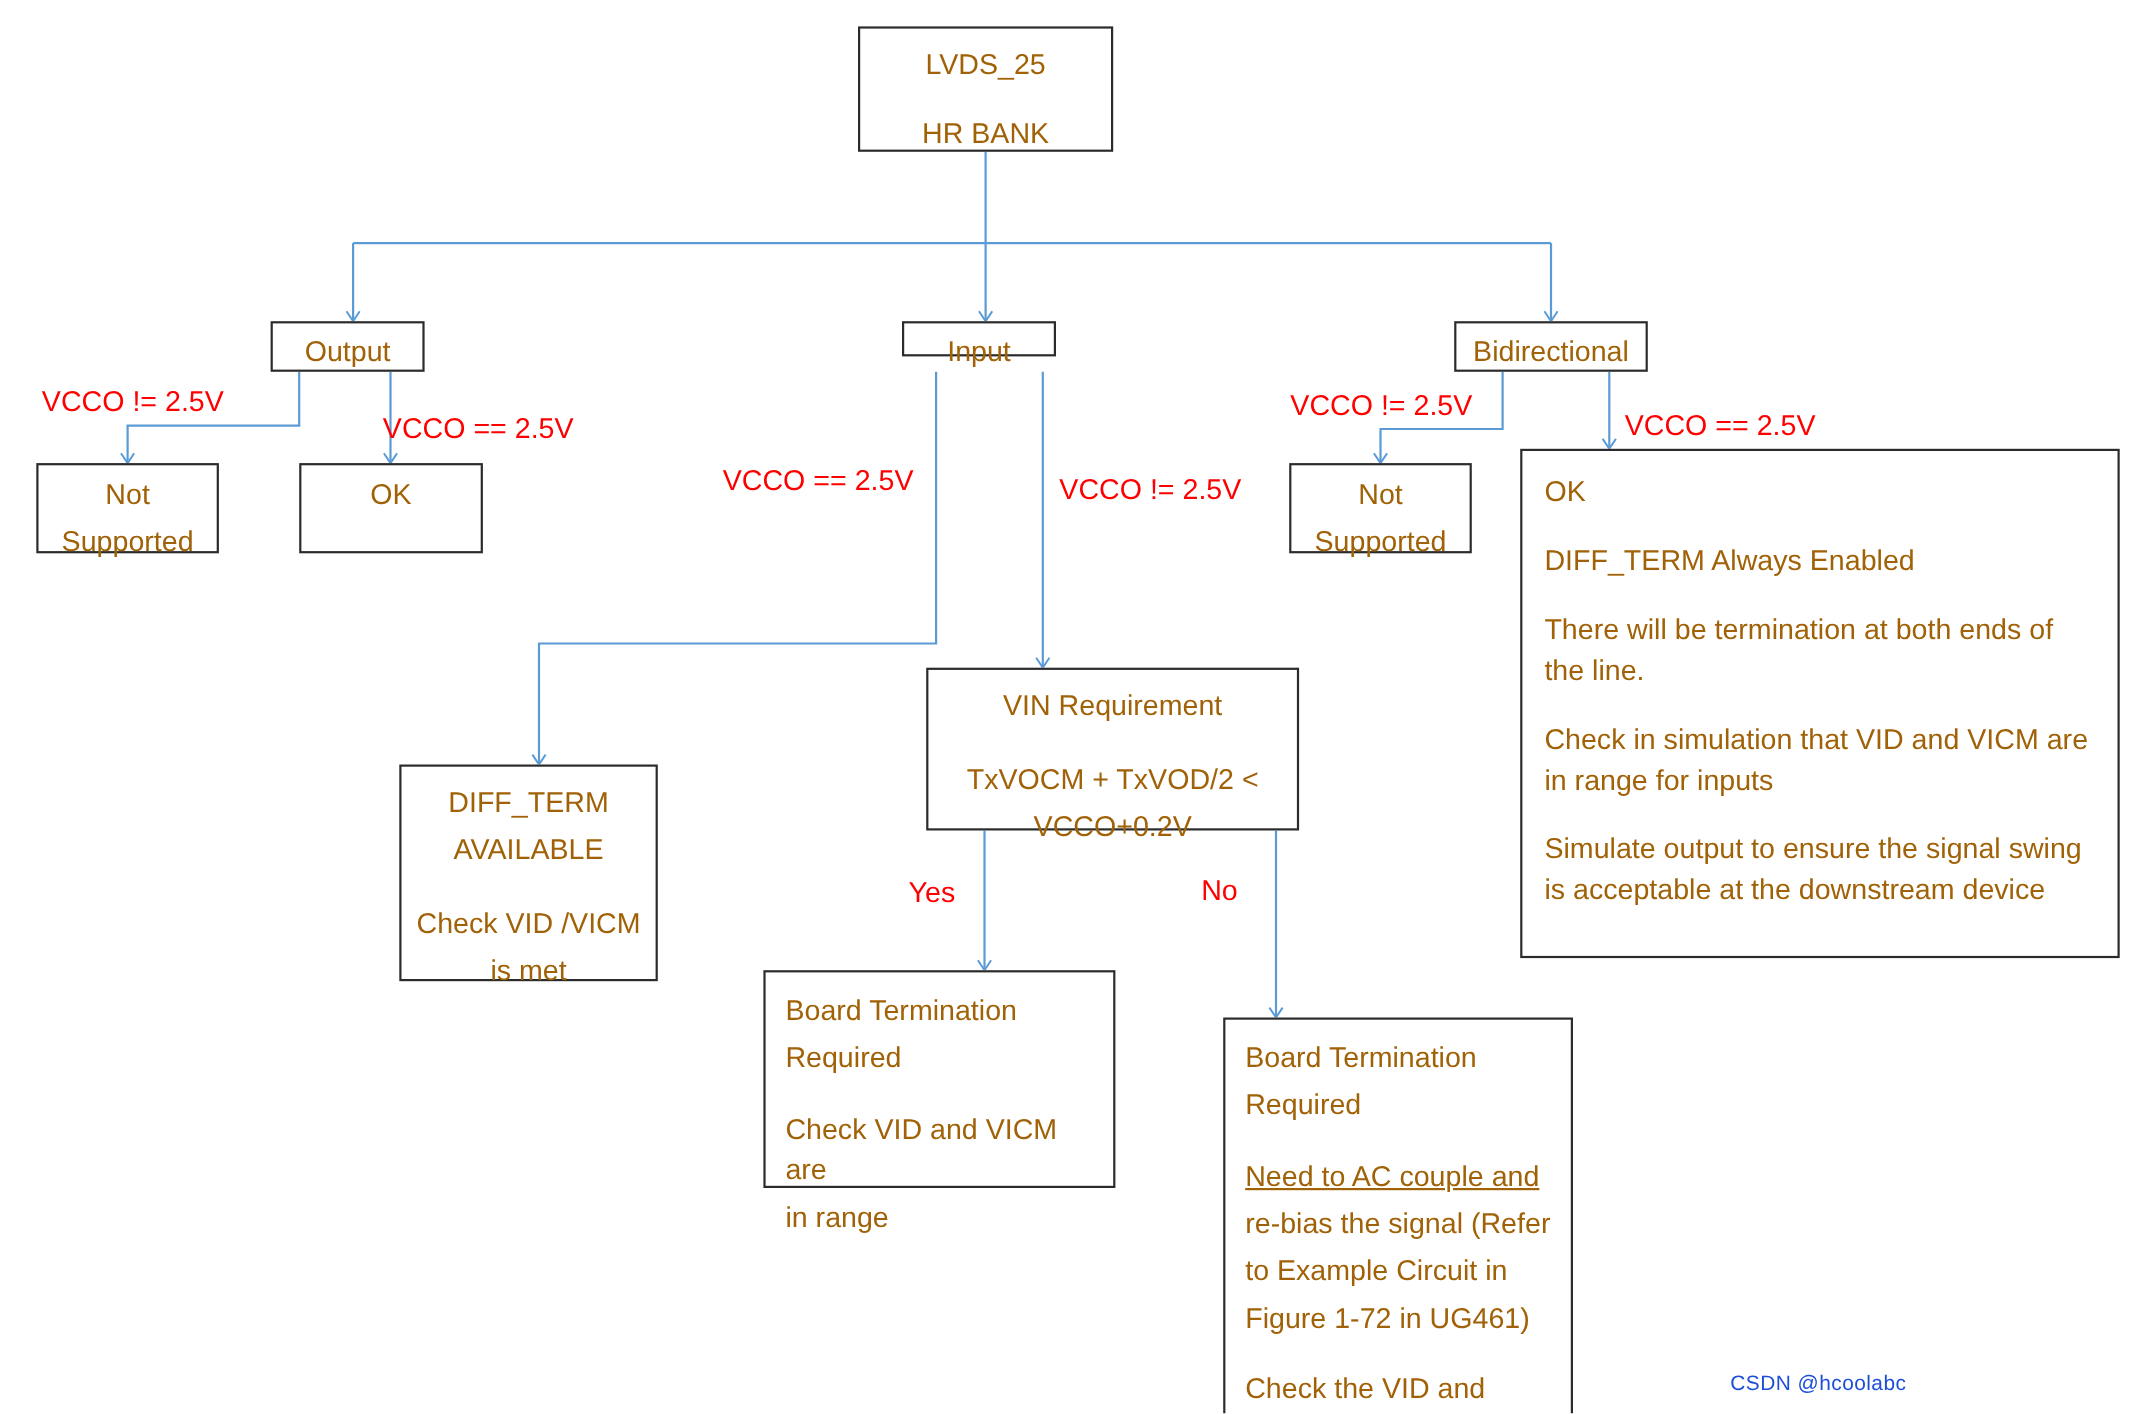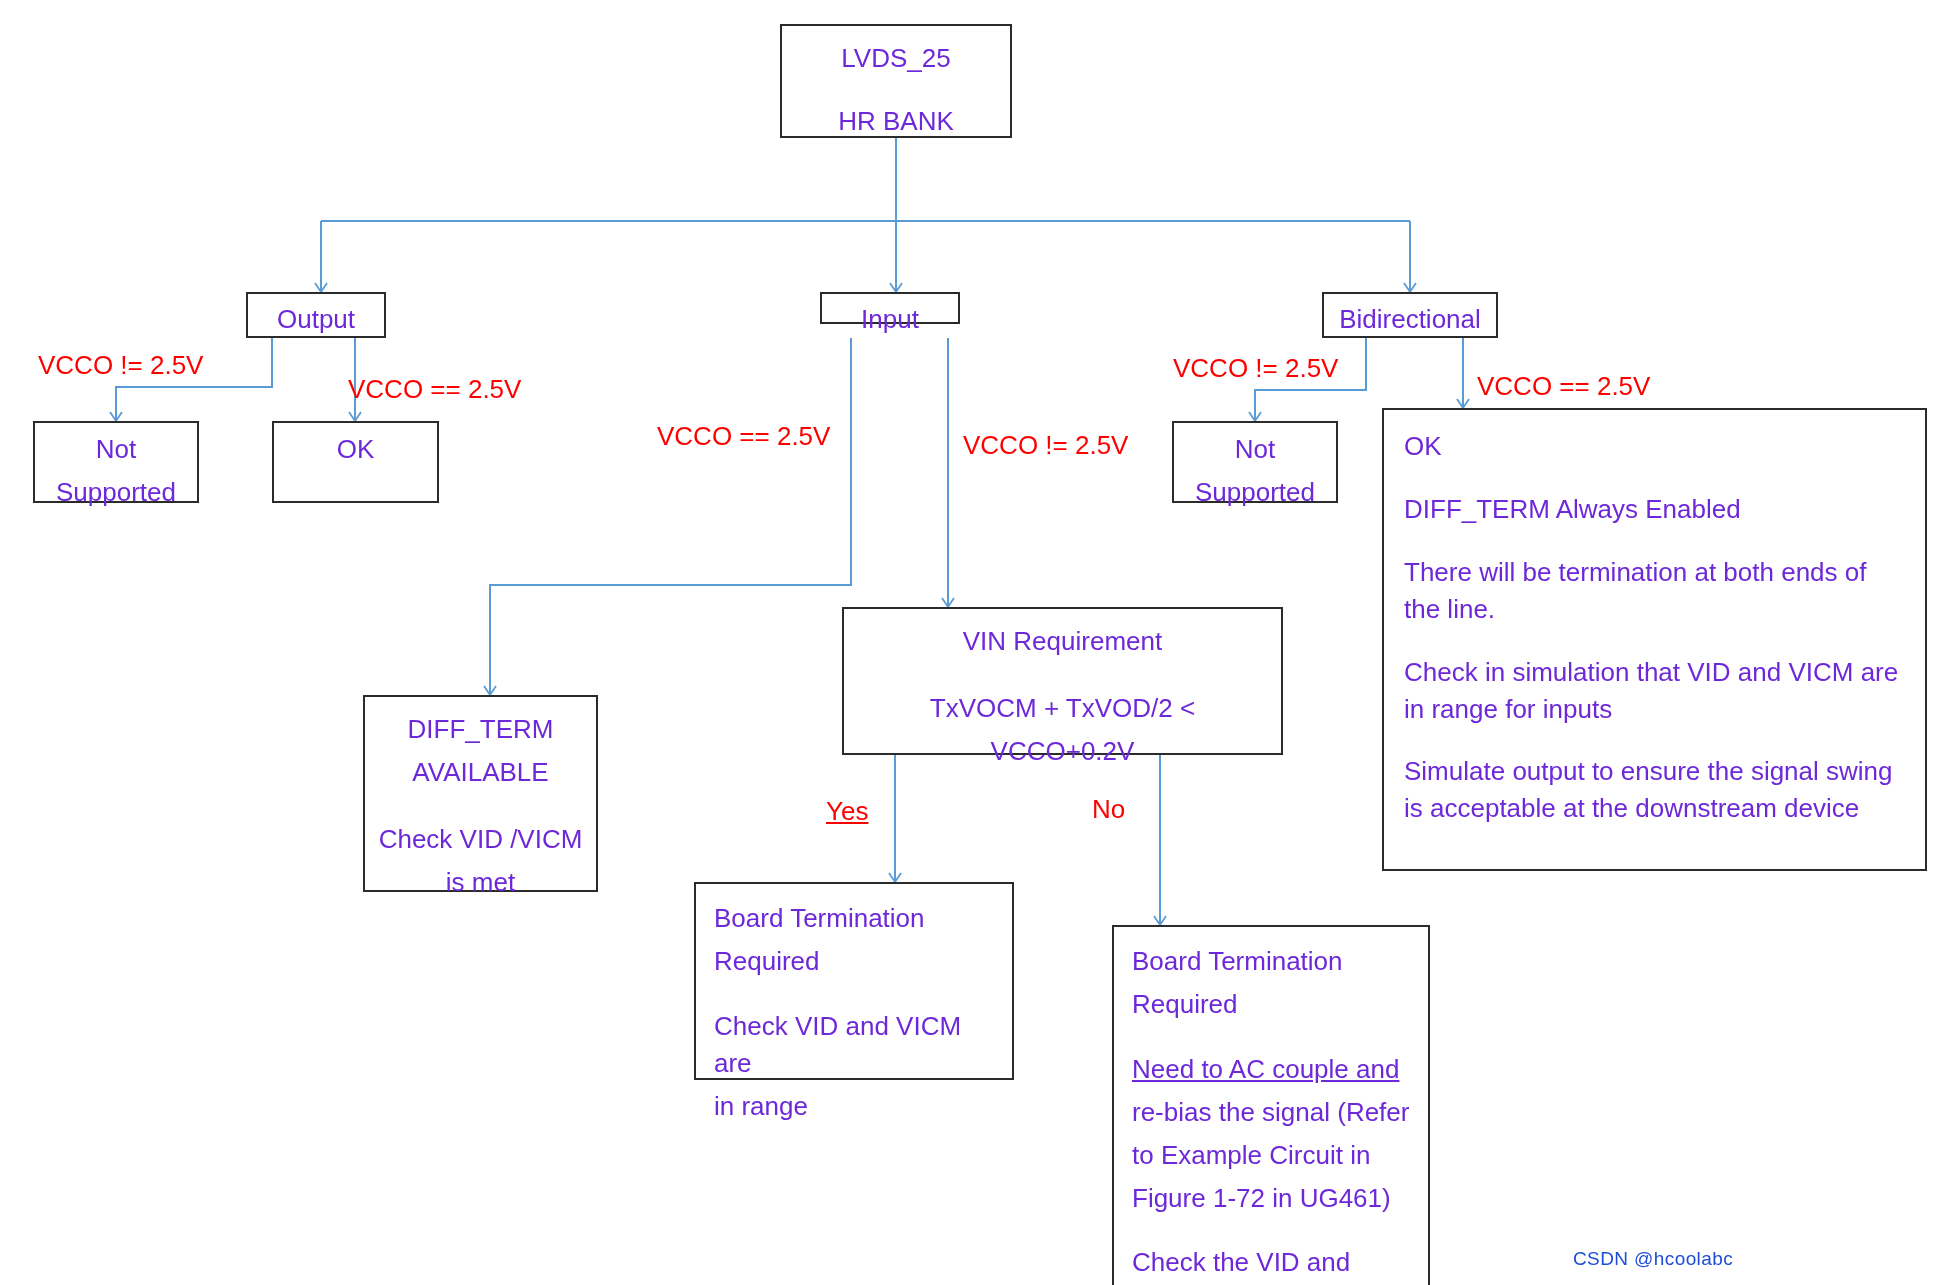--- a/index.html
+++ b/index.html
@@ -26,21 +26,21 @@
     height: 1285px;
     pointer-events: none;
   }
   .node {
     position: absolute;
     box-sizing: border-box;
     border: 2px solid #2b2b2b;
     background: #ffffff;
     font-size: 26px;
     line-height: 1.42;
-    color: #6d28d9;
+    color: #a16207;
   }
   .node.center {
     text-align: center;
   }
   .node.left {
     text-align: left;
   }
   .node .pad {
     padding: 14px 16px;
   }
@@ -170,21 +170,21 @@
 
   <div class="node center compact" style="left:363px; top:695px; width:235px; height:197px;">
     <div class="pad" style="padding:14px 2px;">
       <p>DIFF_TERM</p>
       <p>AVAILABLE</p>
       <p style="margin-top:30px;">Check VID /VICM</p>
       <p>is met</p>
     </div>
   </div>
 
-  <div class="node center compact" style="left:842px; top:607px; width:441px; height:148px;">
+  <div class="node center compact" style="left:842px; top:607px; width:339px; height:148px;">
     <div class="pad" style="padding:14px 10px;">
       <p>VIN Requirement</p>
       <p style="margin-top:30px;">TxVOCM + TxVOD/2 &lt;</p>
       <p>VCCO+0.2V</p>
     </div>
   </div>
 
   <div class="node left compact" style="left:694px; top:882px; width:320px; height:198px;">
     <div class="pad" style="padding:16px 18px;">
       <p>Board Termination</p>
@@ -209,18 +209,18 @@
 
   <div class="edge-label" style="left:38px; top:352px;">VCCO != 2.5V</div>
   <div class="edge-label" style="left:348px; top:376px;">VCCO == 2.5V</div>
 
   <div class="edge-label" style="left:657px; top:423px;">VCCO == 2.5V</div>
   <div class="edge-label" style="left:963px; top:432px;">VCCO != 2.5V</div>
 
   <div class="edge-label" style="left:1173px; top:355px;">VCCO != 2.5V</div>
   <div class="edge-label" style="left:1477px; top:373px;">VCCO == 2.5V</div>
 
-  <div class="edge-label" style="left:826px; top:798px;text-decoration:underline;">Yes</div>
+  <div class="edge-label" style="left:826px; top:798px;">Yes</div>
   <div class="edge-label" style="left:1092px; top:796px;">No</div>
 
   <div class="watermark" style="left:1573px; top:1248px;">CSDN @hcoolabc</div>
 
 </div>
 
 </body></html>

